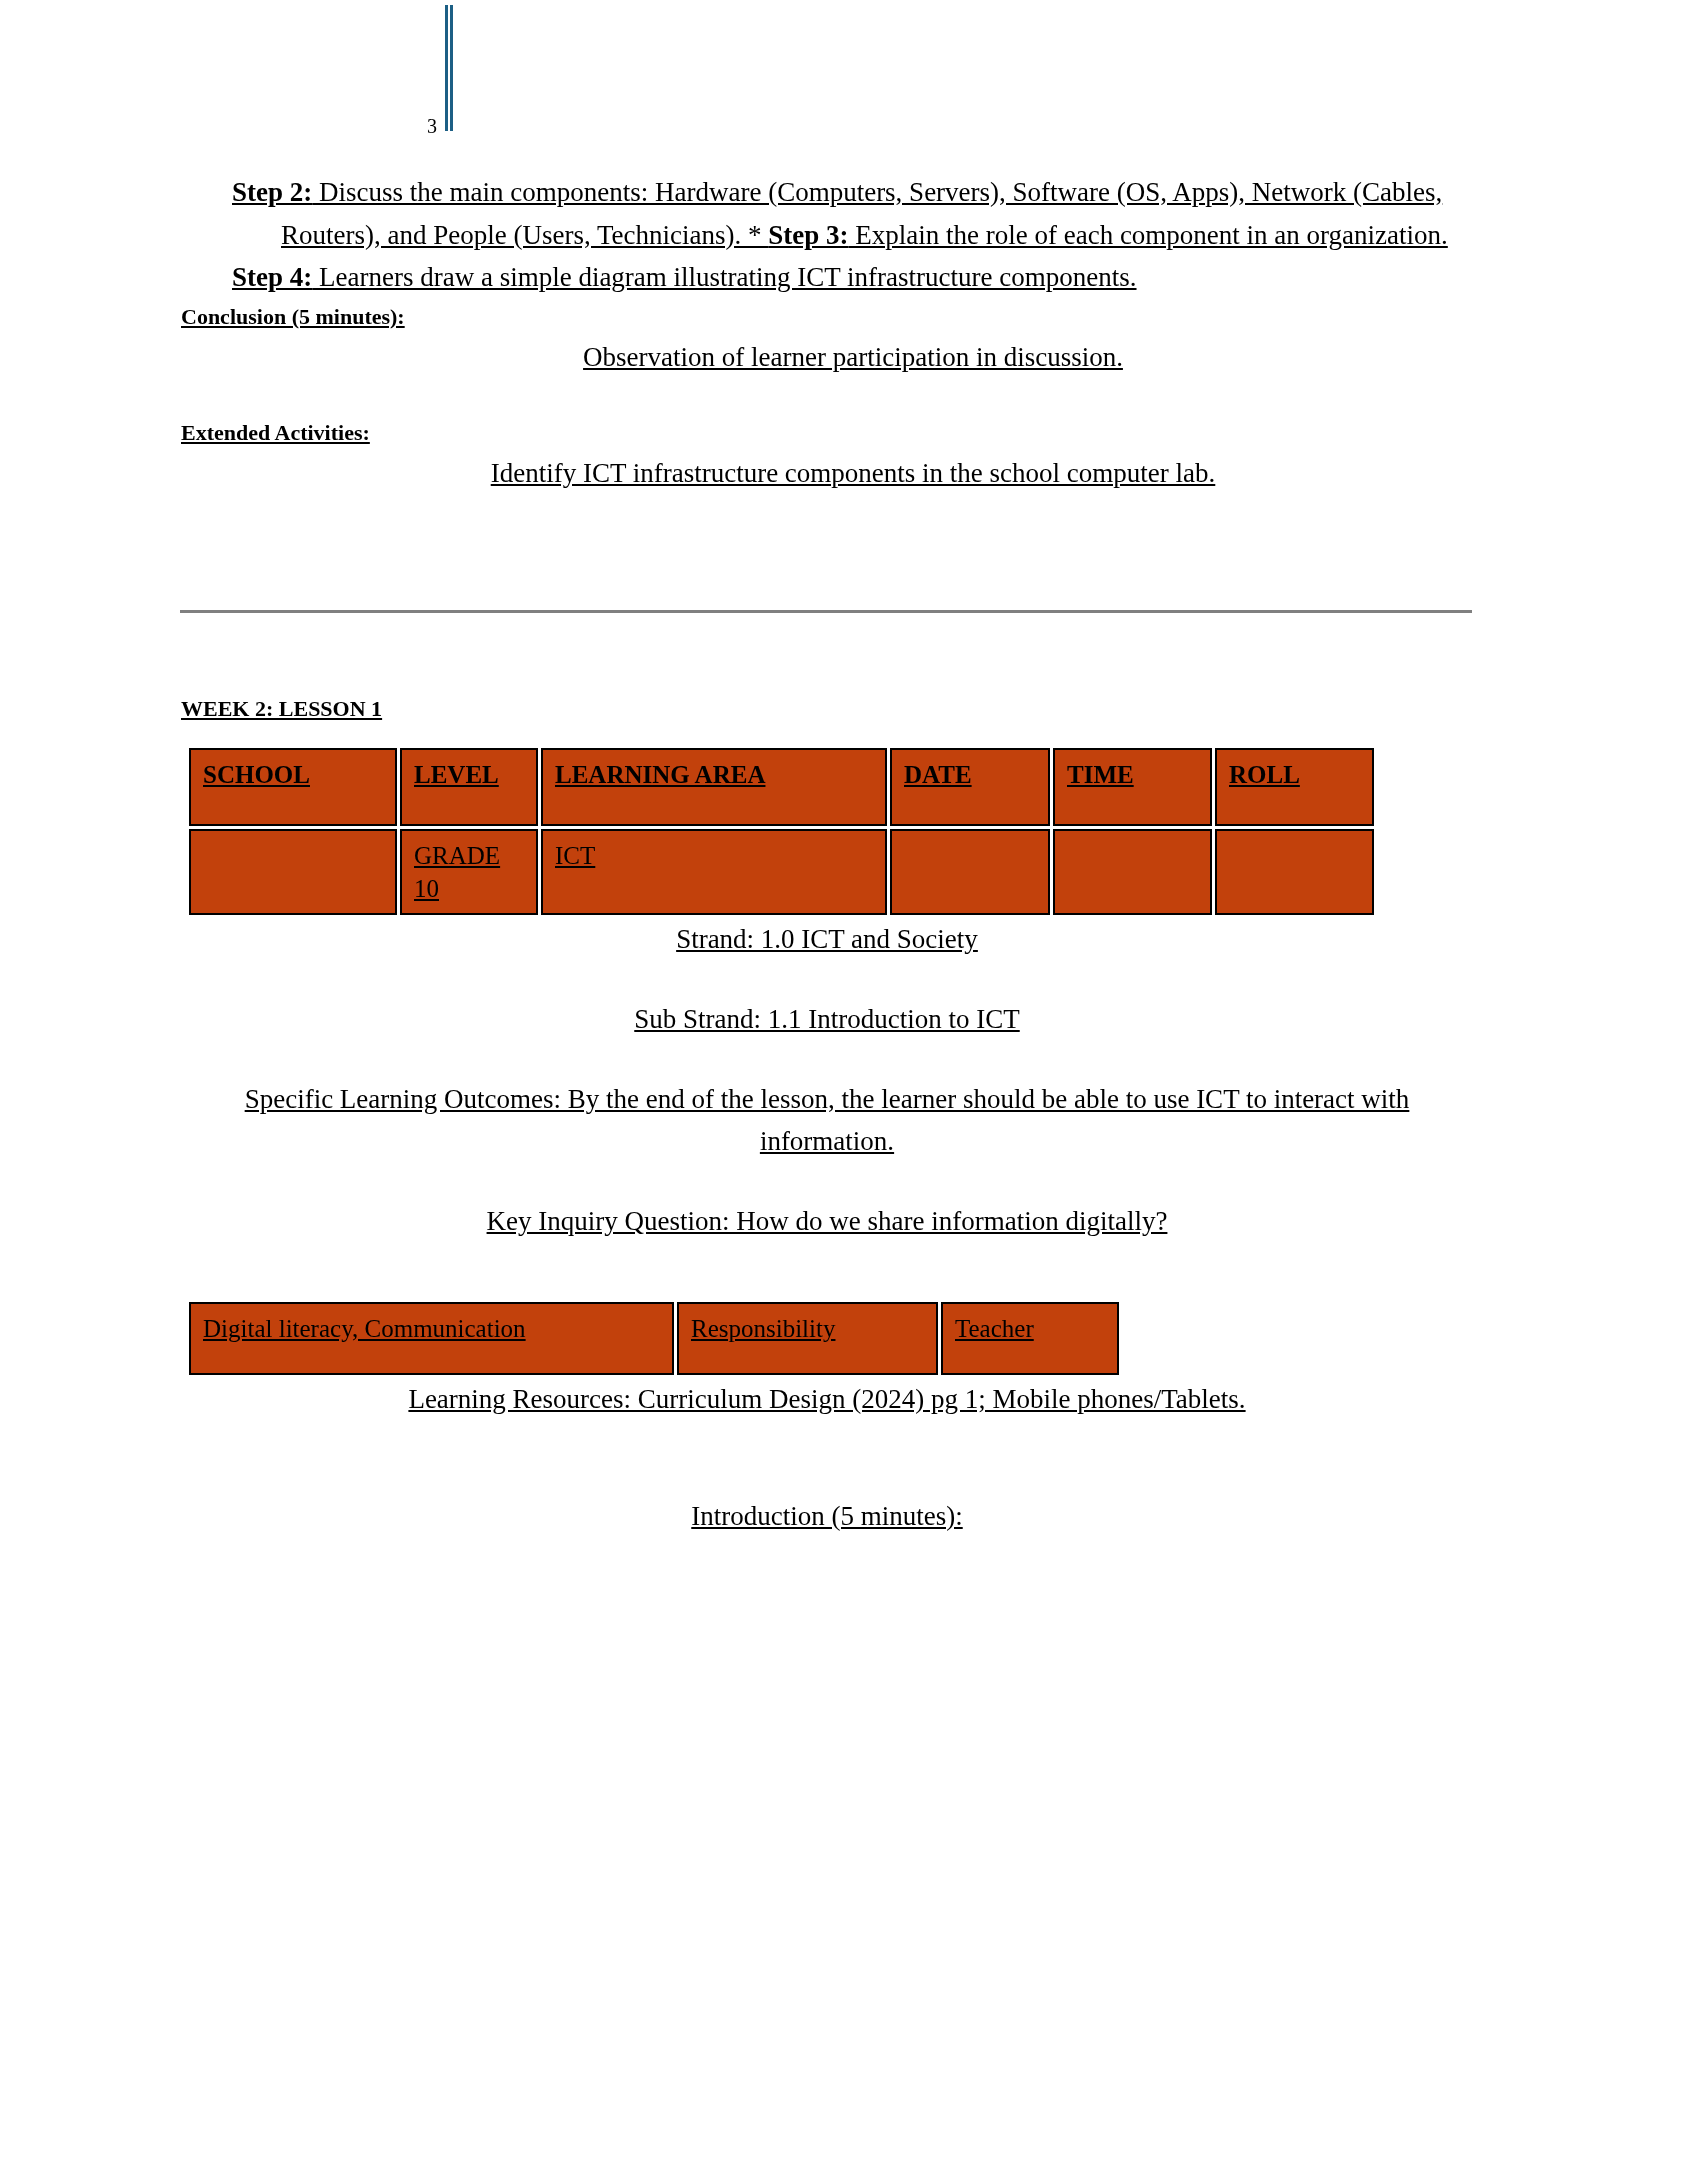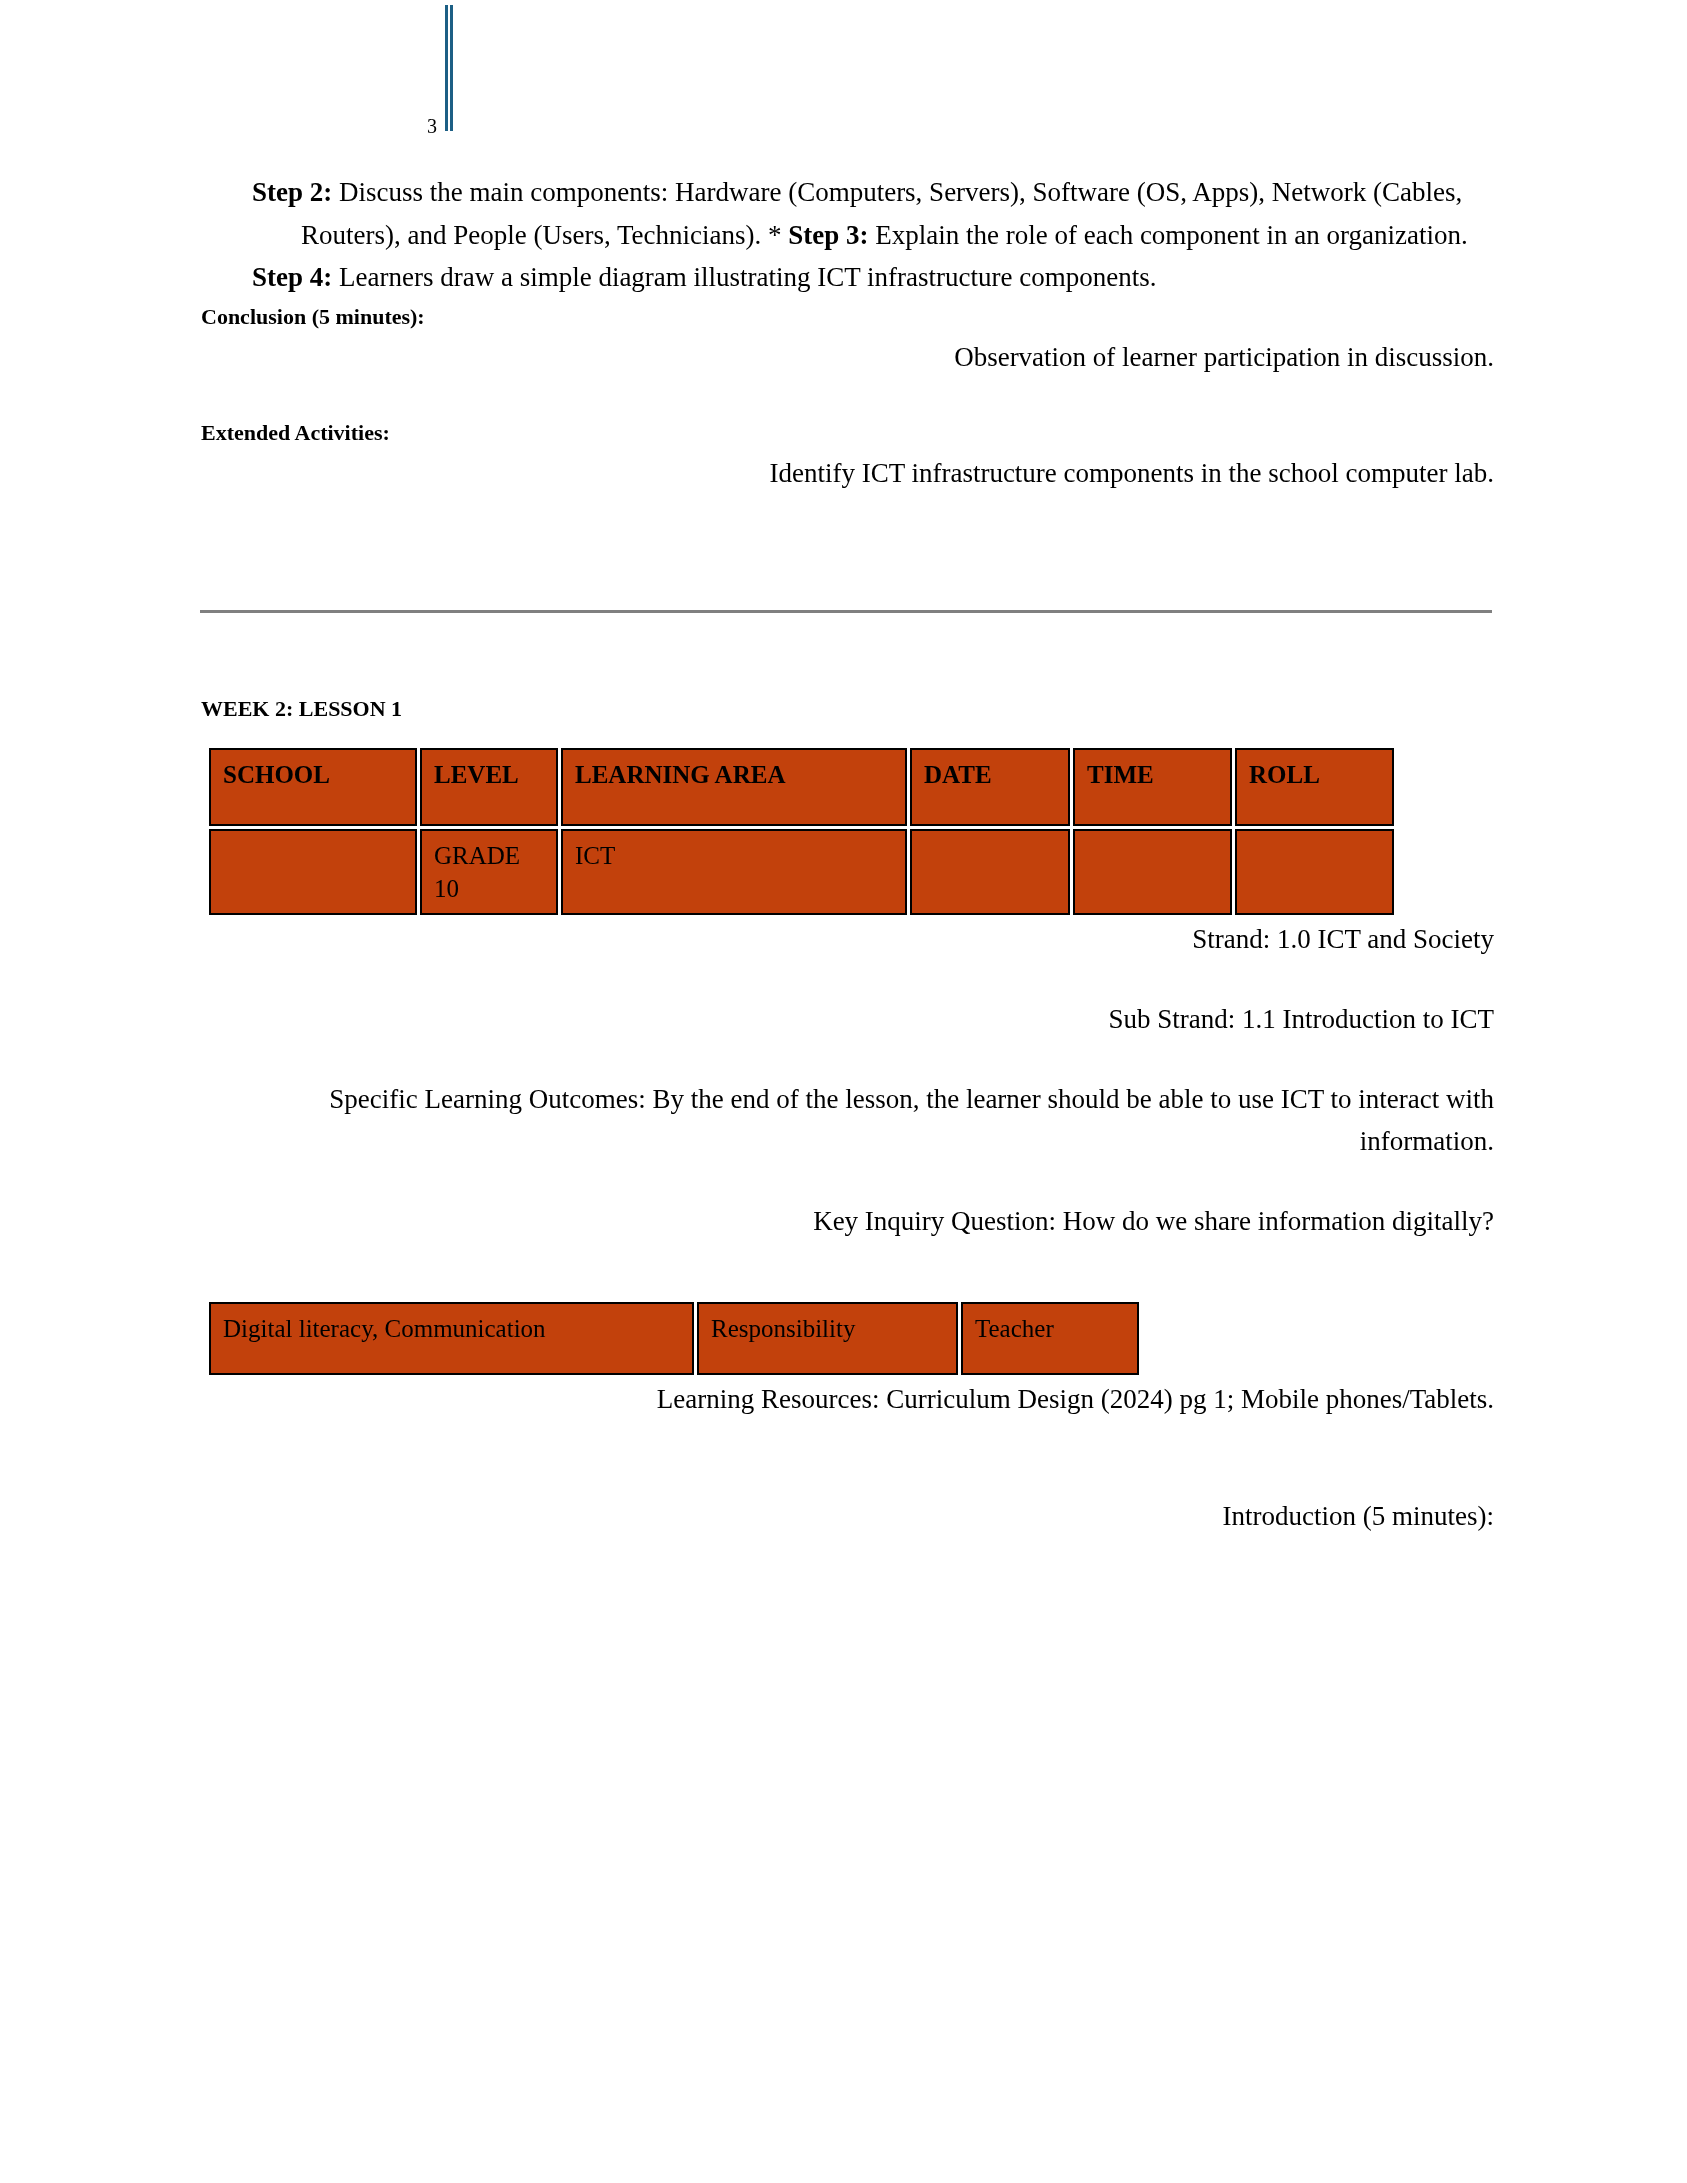--- a/index.html
+++ b/index.html
@@ -49,30 +49,31 @@
     height: 126px;
     background: #1c5f85;
     display: block;
   }
   .header-rule i.l1 { left: 0px; }
   .header-rule i.l2 { left: 5.3px; }
 
   
   .doc-body {
     position: absolute;
-    left: 200px;
+    left: 180px;
     top: 171px;
     width: 1294px;
+    text-decoration: underline;
   }
 
   .para {
     font-size: 27px;
     line-height: 1.58;
     margin: 0 0 0 0;
-    text-align: right;
+    text-align: center;
   }
   .heading {
     font-size: 22px;
     line-height: 1.58;
     font-weight: bold;
     margin: 1px;
   }
   .step-item {
     font-size: 27px;
     line-height: 1.58;

